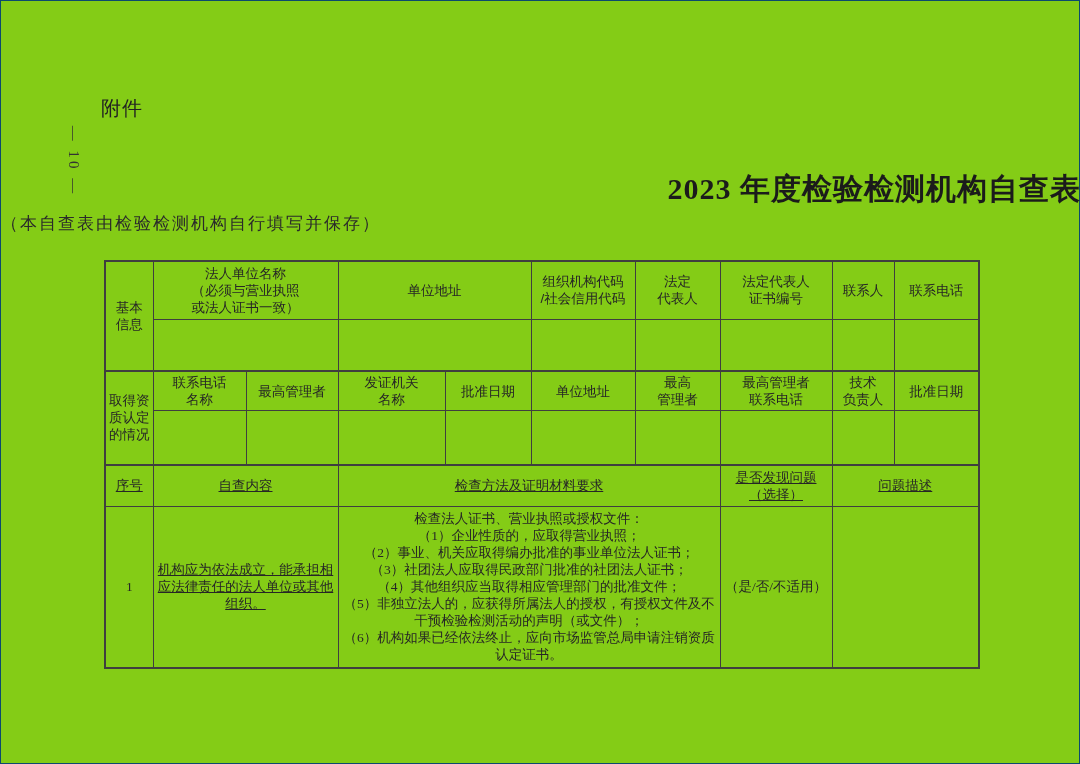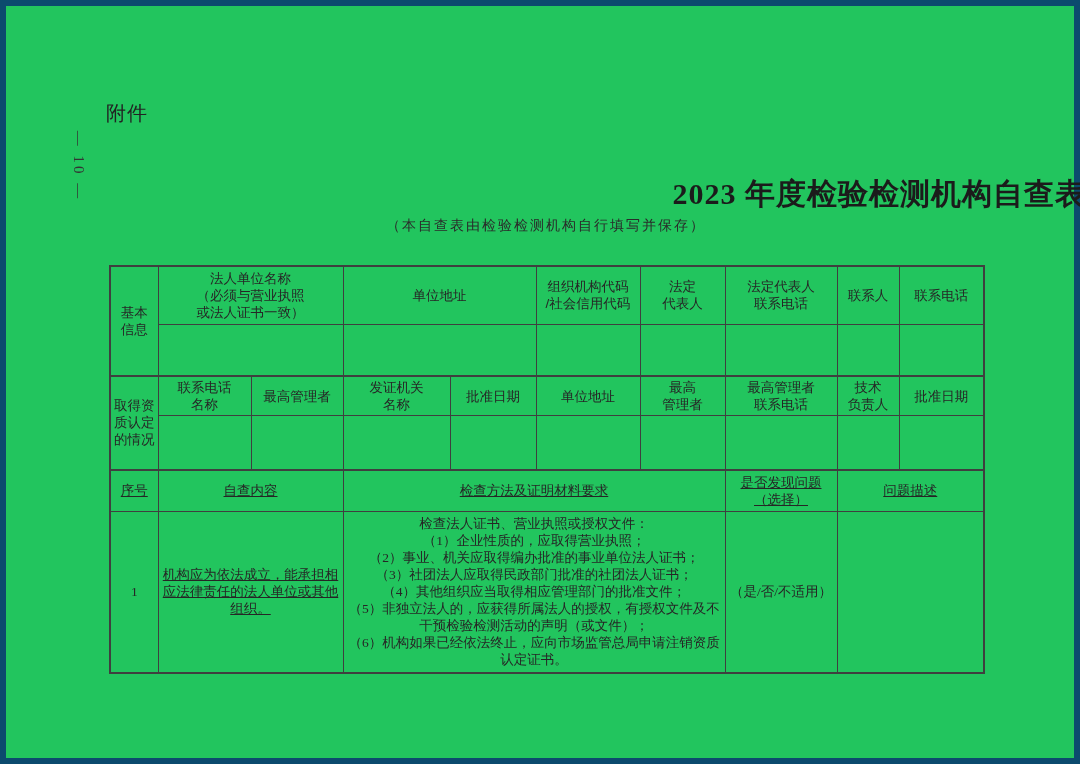--- a/index.html
+++ b/index.html
@@ -6,22 +6,22 @@
   html, body { background: #ffffff; }
   body {
     width: 1080px; height: 764px;
     position: relative;
     font-family: "Liberation Serif", "DejaVu Serif", serif;
     color: #262626;
     overflow: hidden;
   }
   .page-frame {
     position: absolute; inset: 0;
-    border: 6px solid #0c4a6e;
-    background: #22c55e;
+    border: 1px solid #0c4a6e;
+    background: #84cc16;
   }
   .attachment {
     position: absolute; left: 100px; top: 94px;
     font-family: "Liberation Sans", "DejaVu Sans", sans-serif;
     font-size: 20px; font-weight: 500; color: #222222;
     letter-spacing: 1px;
   }
   .pagenum-anchor { position: absolute; left: 72px; top: 160px; width: 0; height: 0; }
   .pagenum-text {
     position: absolute;
@@ -30,22 +30,22 @@
     font-size: 15px; letter-spacing: 3px; color: #333333;
   }
   .doc-title {
     position: absolute; left: 0; top: 168px; width: 1080px;
     text-align: right;
     font-size: 30px; font-weight: bold; color: #1b1b1b;
     letter-spacing: 1px;
   }
   .doc-subtitle {
     position: absolute; left: 0; top: 211px; width: 1080px;
-    text-align: center;
-    font-size: 14px; color: #2a2a2a;
+    text-align: left;
+    font-size: 17px; color: #2a2a2a;
     letter-spacing: 2px;
   }
   table.form {
     position: absolute; left: 103px; top: 259px;
     width: 874px;
     border-collapse: collapse;
     table-layout: fixed;
     border: 2px solid #3f3f3f;
   }
   table.form td {
@@ -120,21 +120,21 @@
 信息</td>
       <td class="hdr" colspan="2">法人单位名称
 （必须与营业执照
 或法人证书一致）</td>
       <td class="hdr" colspan="2">单位地址</td>
       <td class="hdr">组织机构代码
 /社会信用代码</td>
       <td class="hdr">法定
 代表人</td>
       <td class="hdr">法定代表人
-联系电话</td>
+证书编号</td>
       <td class="hdr">联系人</td>
       <td class="hdr">联系电话</td>
     </tr>
 
     <tr class="r2">
       <td colspan="2"></td>
       <td colspan="2"></td>
       <td></td>
       <td></td>
       <td></td>

